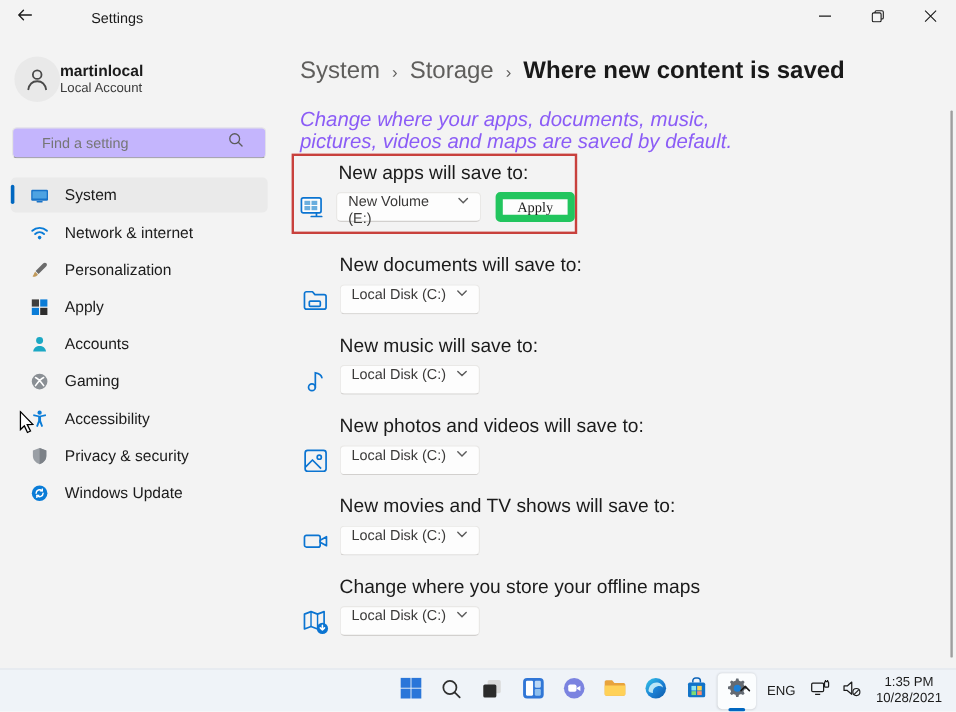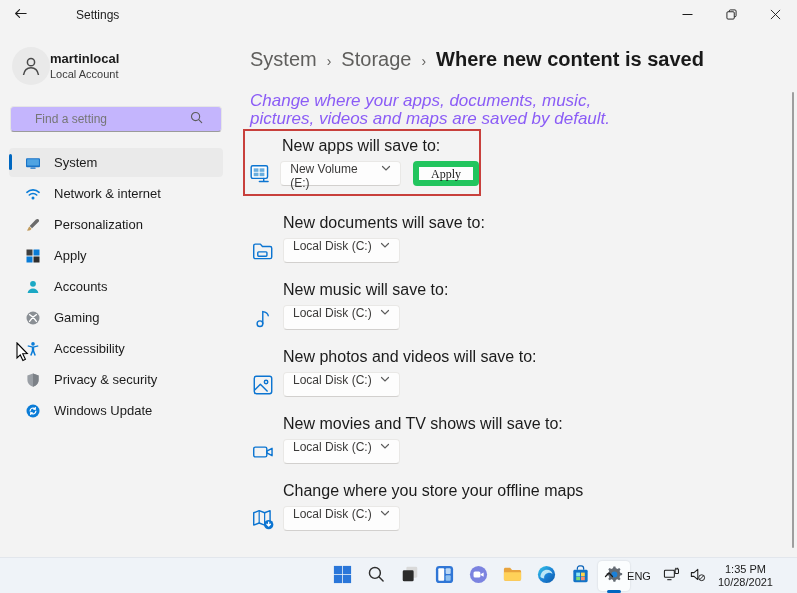--- a/index.html
+++ b/index.html
@@ -43,21 +43,21 @@
   .sec-ic { width:26px; display:flex; justify-content:center; margin-right:7px; }
   .dropdown { display:inline-flex; align-items:flex-start; gap:8px; height:25px; padding:0 9px; background:#fdfdfd; border:1px solid #e9e8e6; border-bottom-color:#d2d0ce; border-radius:4px; font-size:12px; color:#3b3a39; cursor:pointer; }
   .apply-btn { margin-left:12px; width:70px; height:25px; background:#fdfdfd; border:6px solid #22c55e; border-radius:4px; font-size:12px; font-family:Liberation Serif, serif; color:#1b1b1b; cursor:pointer; }
   .scrollbar { position:absolute; right:3px; top:92px; width:2px; height:456px; background:#9e9e9e; border-radius:1px; cursor:pointer; }
   
   .taskbar { position:absolute; left:0; right:0; bottom:0; height:36px; background:#eff3f8; border-top:1px solid #e2e6ec; }
   .tb-icons { position:absolute; left:326px; top:3px; display:flex; gap:2px; }
   .task-btn { position:relative; width:32px; height:30px; border-radius:4px; display:flex; align-items:center; justify-content:center; cursor:pointer; }
   .task-btn.active { background:#fbfdfe; box-shadow:0 0 2px rgba(0,0,0,.15); }
   .task-btn.active::after { content:""; position:absolute; bottom:-2px; left:9px; width:14px; height:3px; border-radius:2px; background:#0067c0; }
-  .tray { position:absolute; right:16px; top:0; height:36px; display:flex; align-items:center; }
+  .tray { position:absolute; right:4px; top:0; height:36px; display:flex; align-items:center; }
   .tray-btn { height:30px; display:flex; align-items:center; justify-content:center; border-radius:4px; padding:0 6px; cursor:pointer; }
   .tray-lang { font-size:11px; }
   .tray-io { gap:9px; }
   .clock { text-align:center; font-size:11px; line-height:13px; padding:0 8px 0 6px; cursor:pointer; }
   
   .cursor { position:absolute; left:16px; top:342px; z-index:60; pointer-events:none; }
 </style>
 </head>
 <body>
 

